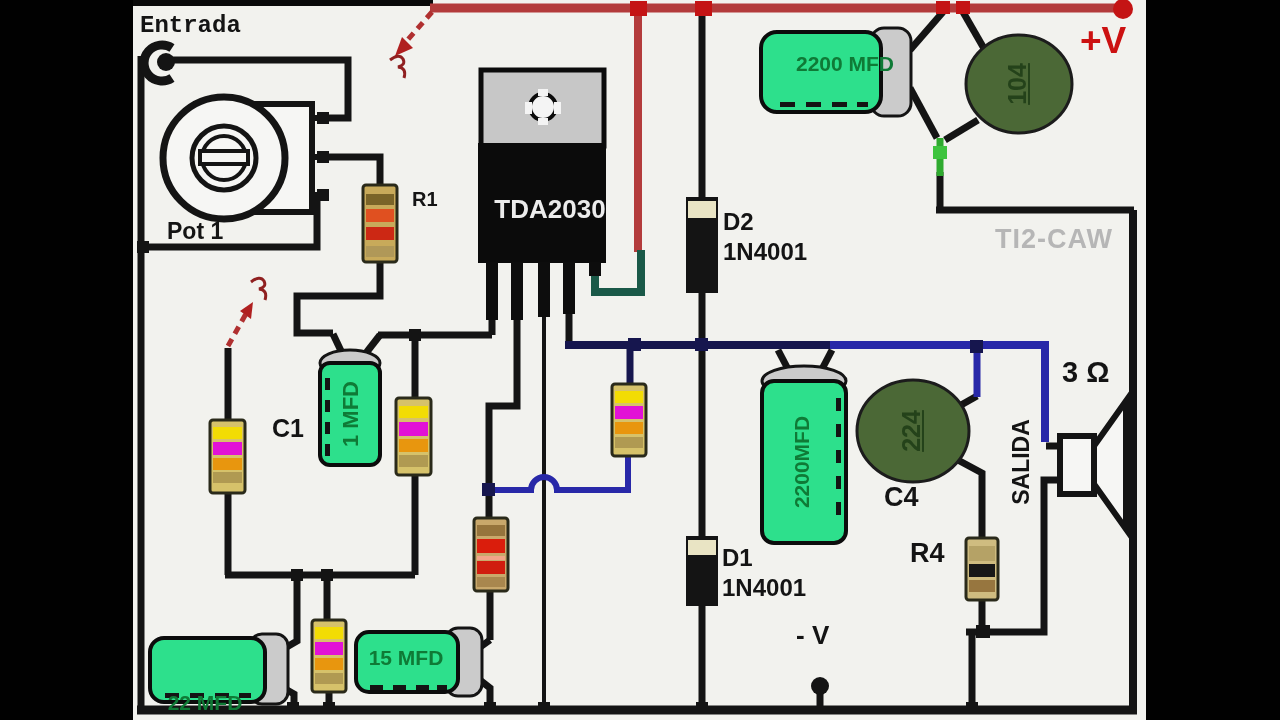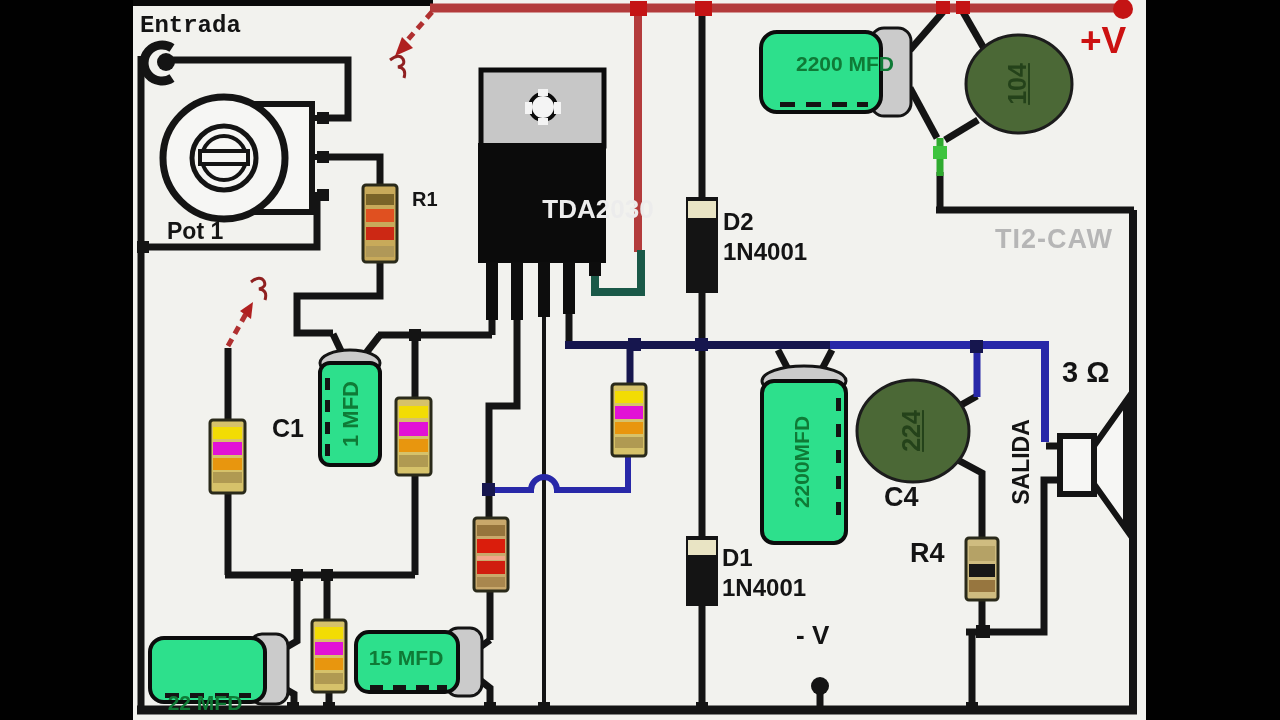--- a/index.html
+++ b/index.html
@@ -261,21 +261,21 @@
     <rect x="936" y="1" width="14" height="13"></rect>
     <rect x="956" y="1" width="14" height="13"></rect>
     <circle cx="1123" cy="9" r="10"></circle>
   </g>
   <rect x="933" y="146" width="14" height="13" fill="#3ec43e"></rect>
 </svg>
 
 <div class="lbl" style="left:140px;top:12px;font-size:24px;font-family:Liberation Mono, monospace;">Entrada</div>
 <div class="lbl" style="left:167px;top:218px;font-size:23px;">Pot 1</div>
 <div class="lbl" style="left:412px;top:188px;font-size:20px;">R1</div>
-<div class="lbl icText" style="left:478px;top:194px;width:144px;text-align:center;font-size:26px;margin-left:48px;">TDA2030</div>
+<div class="lbl icText" style="left:478px;top:194px;width:144px;text-align:center;font-size:26px;">TDA2030</div>
 <div class="lbl" style="left:723px;top:208px;font-size:24px;">D2</div>
 <div class="lbl" style="left:723px;top:238px;font-size:24px;">1N4001</div>
 <div class="lbl redText" style="left:1080px;top:20px;font-size:37px;">+V</div>
 <div class="lbl wm" style="left:995px;top:224px;font-size:27px;">TI2-CAW</div>
 <div class="lbl capText" style="left:785px;top:52px;width:120px;text-align:center;font-size:21px;">2200 MFD</div>
 <div class="lbl rot discText" style="left:982px;top:71px;width:70px;height:26px;line-height:26px;font-size:25px;">104</div>
 <div class="lbl" style="left:272px;top:414px;font-size:25px;">C1</div>
 <div class="lbl rot capText" style="left:305px;top:402px;width:92px;height:24px;line-height:24px;font-size:22px;">1 MFD</div>
 <div class="lbl rot capText" style="left:727px;top:450px;width:150px;height:24px;line-height:24px;font-size:21px;">2200MFD</div>
 <div class="lbl rot discText" style="left:876px;top:418px;width:70px;height:26px;line-height:26px;font-size:25px;">224</div>

